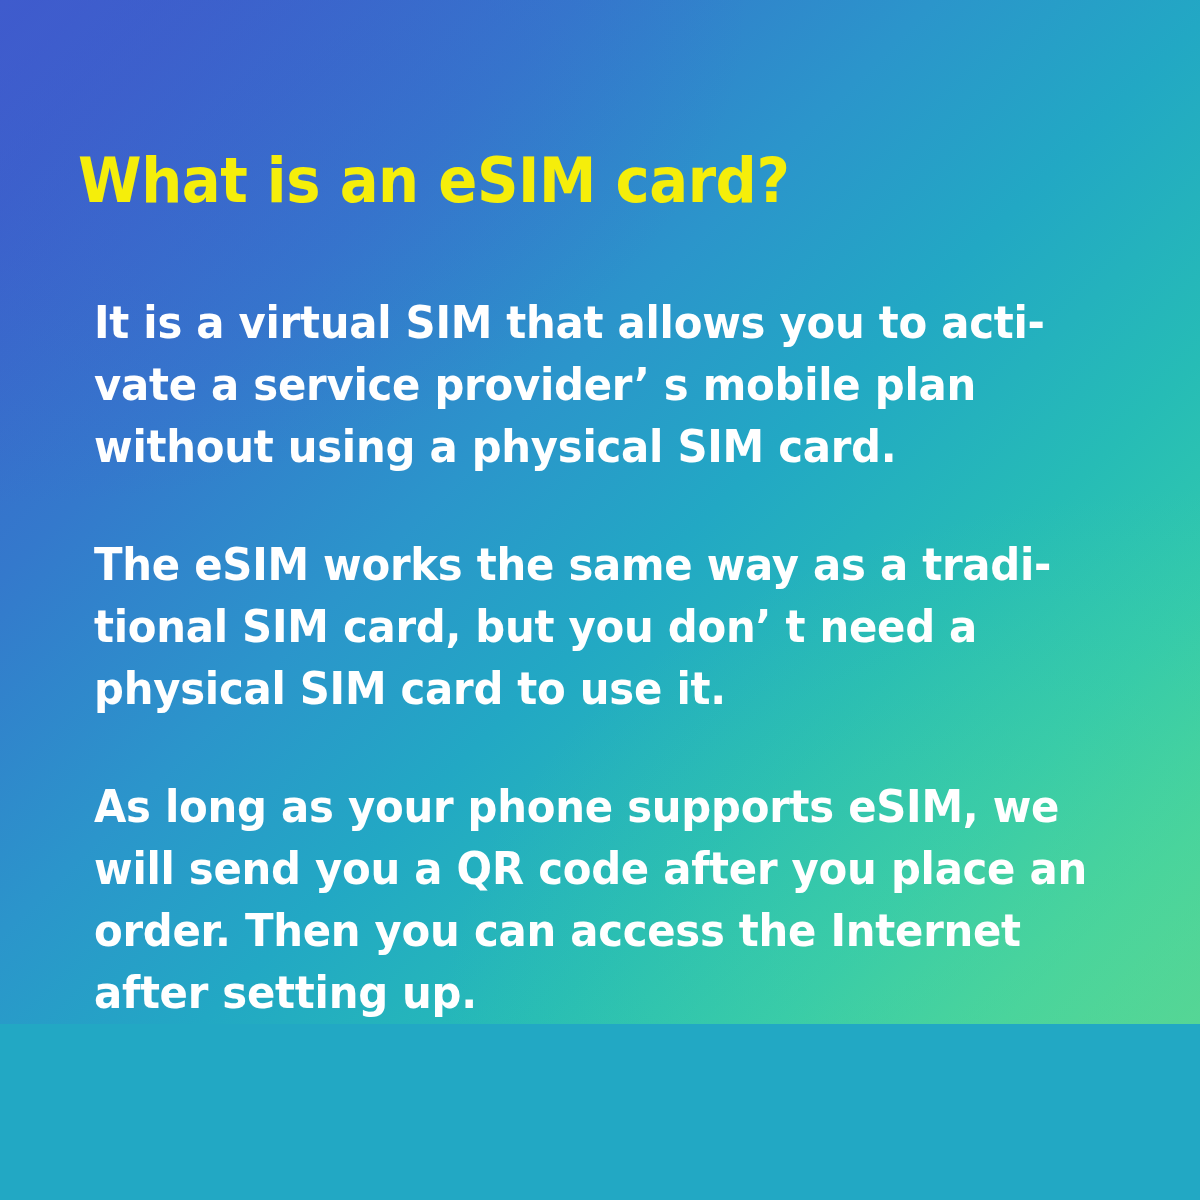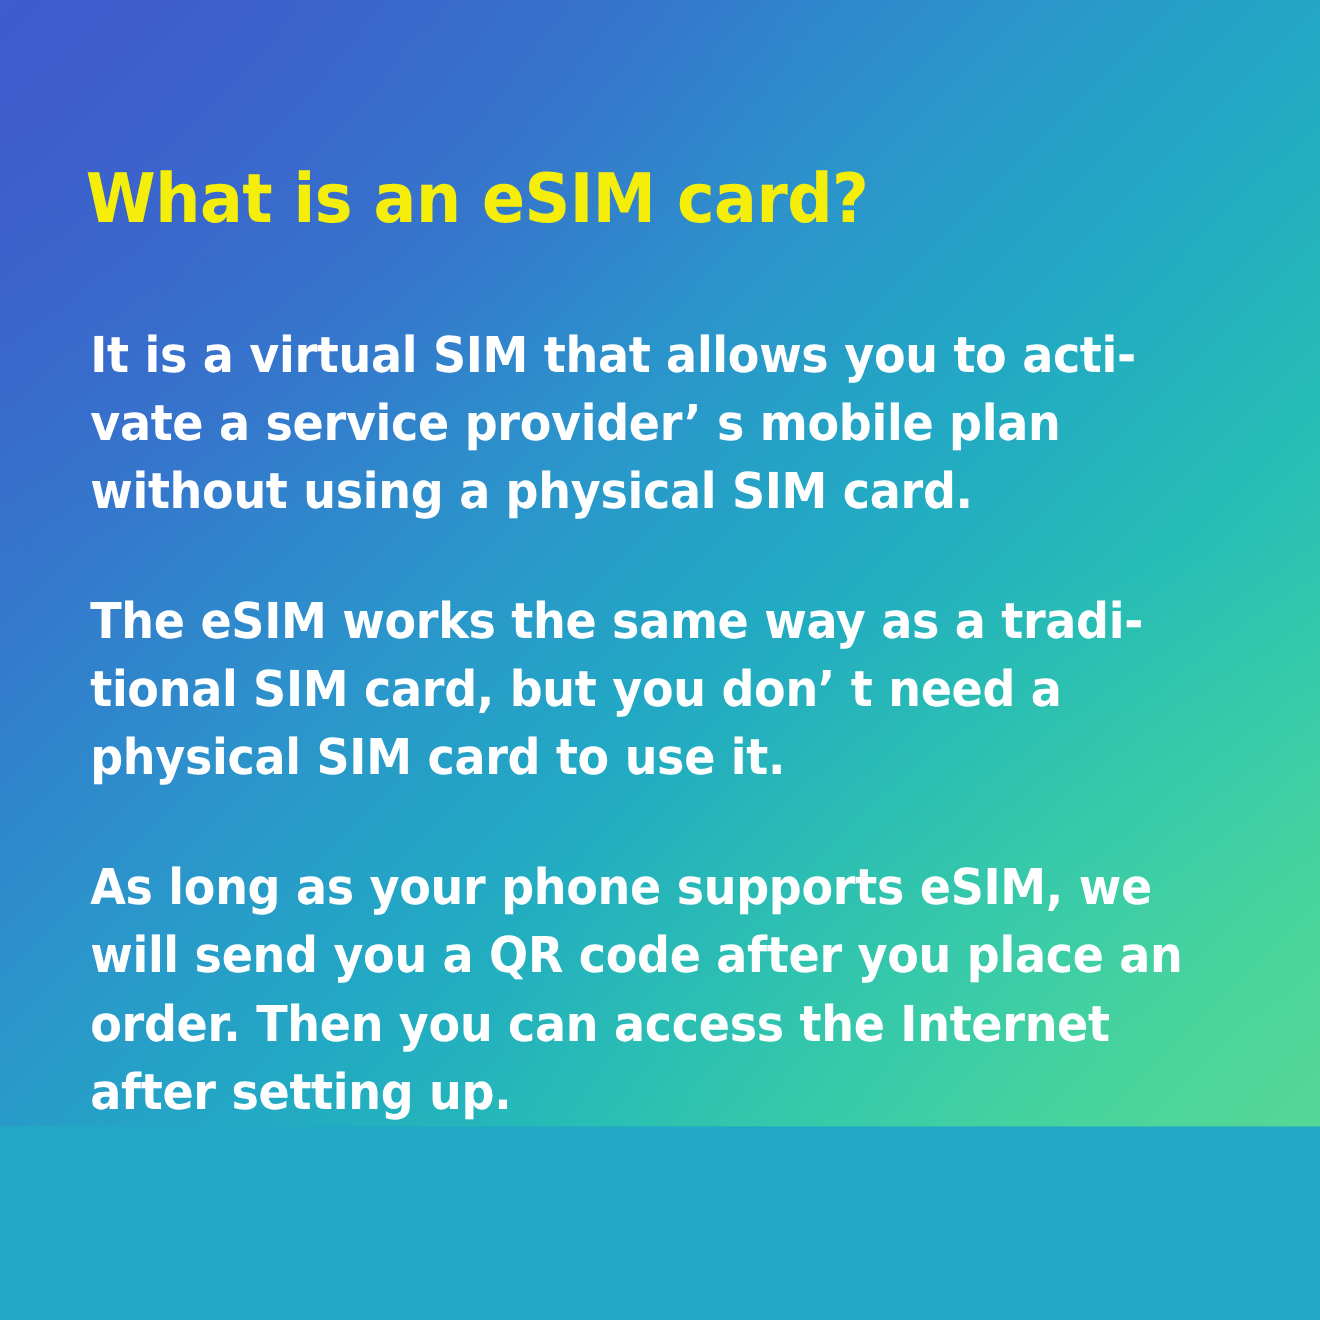--- a/index.html
+++ b/index.html
@@ -67,21 +67,21 @@
     font-size: 62px;
     line-height: 1.0;
     letter-spacing: -0.5px;
     white-space: nowrap;
     transform: scaleX(0.93);
     transform-origin: left top;
   }
 
   .body-block {
     position: absolute;
-    left: 4px;
+    left: 16px;
     top: 292px;
     width: 1010px;
   }
 
   .para {
     margin: 0 0 56px 0;
     color: #ffffff;
     font-family: "DejaVu Sans", sans-serif;
     font-weight: bold;
     font-size: 45px;

